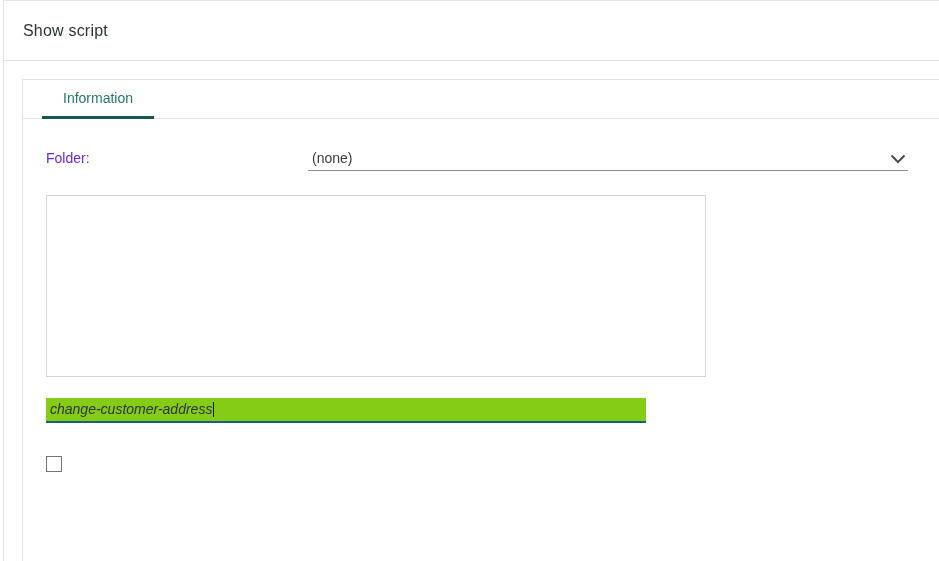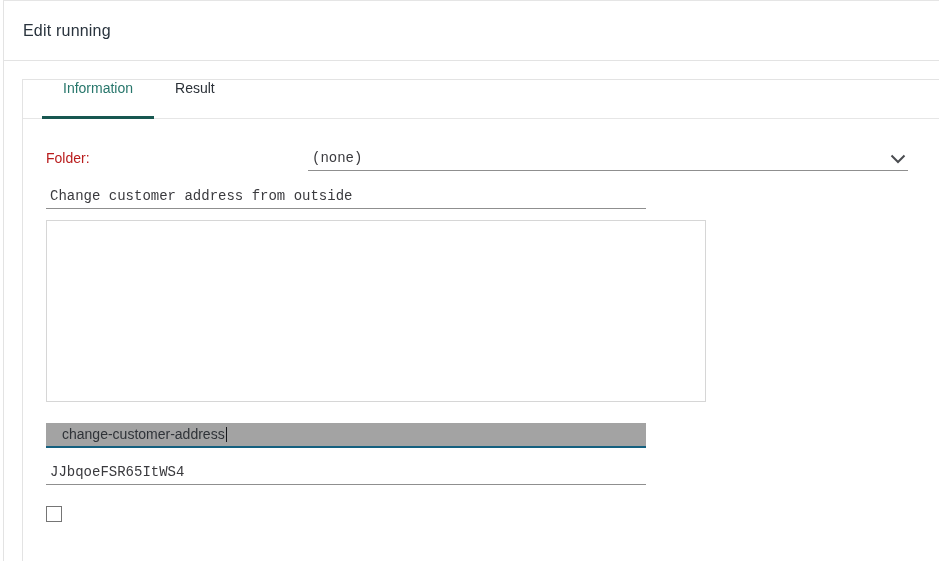--- a/index.html
+++ b/index.html
@@ -7,105 +7,92 @@
               font-family:"Liberation Sans", sans-serif; color:#303136; }
   .dialog { position:absolute; left:3px; top:0; width:1020px; height:600px;
             background:#fff; border-left:1px solid #e3e3e3; border-top:1px solid #e5e5e5; }
   .dialog-header { height:60px; border-bottom:1px solid #e3e3e3;
                    display:flex; align-items:center; padding-left:19px; }
   .dialog-title { font-size:16px; font-weight:400; color:#29333d; letter-spacing:0.2px; }
   .dialog-body { padding:18px 0 0 18px; }
   .panel { border:1px solid #e3e3e3; border-right:none; border-bottom:none;
            width:1000px; height:520px; background:#fff; }
   .tabbar { display:flex; height:39px; border-bottom:1px solid #e6e6e6; padding-left:19px; }
-  .tab { display:flex; align-items:flex-start; padding:0 21px; font-size:14px; color:#2b3138;
+  .tab { display:flex; align-items:center; padding:0 21px; font-size:14px; color:#2b3138;
          cursor:pointer; margin-bottom:-1px; border-bottom:3px solid transparent; }
   .tab.active { color:#27766b; border-bottom-color:#175750; }
   .form { padding:27px 0 0 23px; }
   .row { display:flex; margin-bottom:13px; }
-  .row-label { width:262px; font-size:14px; color:#b91c1c; line-height:25px; flex:none; }
+  .row-label { width:262px; font-size:14px; color:#6d28d9; line-height:25px; flex:none; }
   .field { width:600px; flex:none; position:relative; }
   .select-field, .text-field { height:25px; line-height:24px; font-size:14px;
-        padding-left:4px; border-bottom:1px solid #8f8f8f; color:#3a3a3e; background:#fff;font-family:Liberation Mono, monospace; }
+        padding-left:4px; border-bottom:1px solid #8f8f8f; color:#3a3a3e; background:#fff; }
   .chevron { position:absolute; right:2px; top:8px; width:16px; height:10px; }
   .textarea-row { margin-top:-2px; margin-bottom:0; }
   .desc-textarea { width:660px; height:182px; border:1px solid #d6d6d6; background:#fff;
         resize:none; outline:none; font-family:"Liberation Sans", sans-serif; font-size:14px;
         padding:6px; color:#3a3a3e; display:block; }
   .row-include { margin-top:21px; margin-bottom:12px; }
-  .include-field { height:25px; line-height:23px; font-size:14px; padding-left:16px;
-        background:#a3a3a3; border-bottom:2px solid #15607f; color:#2f3338; }
+  .include-field { height:25px; line-height:23px; font-size:14px; padding-left:4px;
+        background:#84cc16; border-bottom:2px solid #15607f; color:#2f3338;font-style:italic; }
   .caret { display:inline-block; width:1px; height:15px; background:#15161a;
         vertical-align:-3px; margin-left:1px; }
   .row-key { margin-bottom:0; }
   .row-check { margin-top:21px; align-items:flex-start; }
   .row-check .row-label { line-height:17px; }
   .checkbox { appearance:none; -webkit-appearance:none; width:16px; height:16px;
         border:1px solid #757575; background:#fff; margin:0; cursor:pointer; }
 </style>
 </head>
 <body>
 
 <div class="dialog">
   <div class="dialog-header">
-    <div class="dialog-title">Edit running</div>
+    <div class="dialog-title">Show script</div>
   </div>
   <div class="dialog-body">
     <div class="panel">
       <div class="tabbar">
         <div class="tab active">
           <span>Information</span>
-        </div>
-        <div class="tab">
-          <span>Result</span>
         </div>
       </div>
 
       <div class="form">
 
         <div class="row">
           <div class="row-label">Folder:</div>
           <div class="field">
             <div class="select-field">
               <span>(none)</span>
             </div>
             <svg class="chevron" viewBox="0 0 16 10">
                 <polyline points="1.5,1.5 8,8 14.5,1.5" fill="none" stroke="#4a4c50" stroke-width="2"></polyline>
               </svg>
           </div>
         </div>
 
         <div class="row">
-          <div class="field">
-            <div class="text-field">
-              <span>Change customer address from outside</span>
-            </div>
-          </div>
         </div>
 
         <div class="row textarea-row">
           <div>
             <textarea class="desc-textarea" style=""></textarea>
           </div>
         </div>
 
         <div class="row row-include">
           <div class="field">
             <div class="include-field">
               <span>change-customer-address</span><span class="caret"></span>
             </div>
           </div>
         </div>
 
         <div class="row row-key">
-          <div class="field">
-            <div class="text-field">
-              <span>JJbqoeFSR65ItWS4</span>
-            </div>
-          </div>
         </div>
 
         <div class="row row-check">
           <div>
             <input type="checkbox" class="checkbox" style="">
           </div>
         </div>
 
       </div>
     </div>

